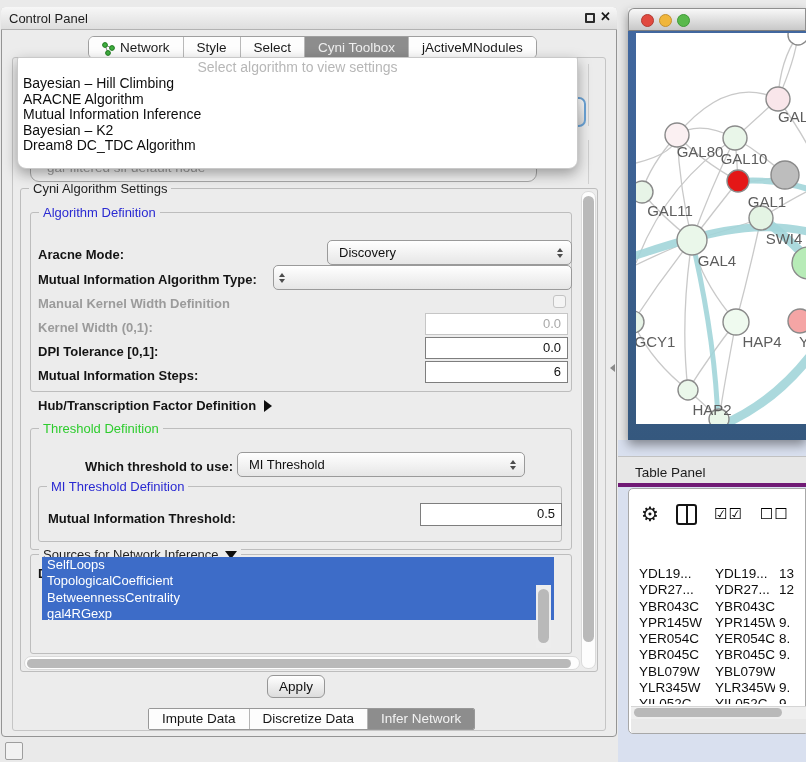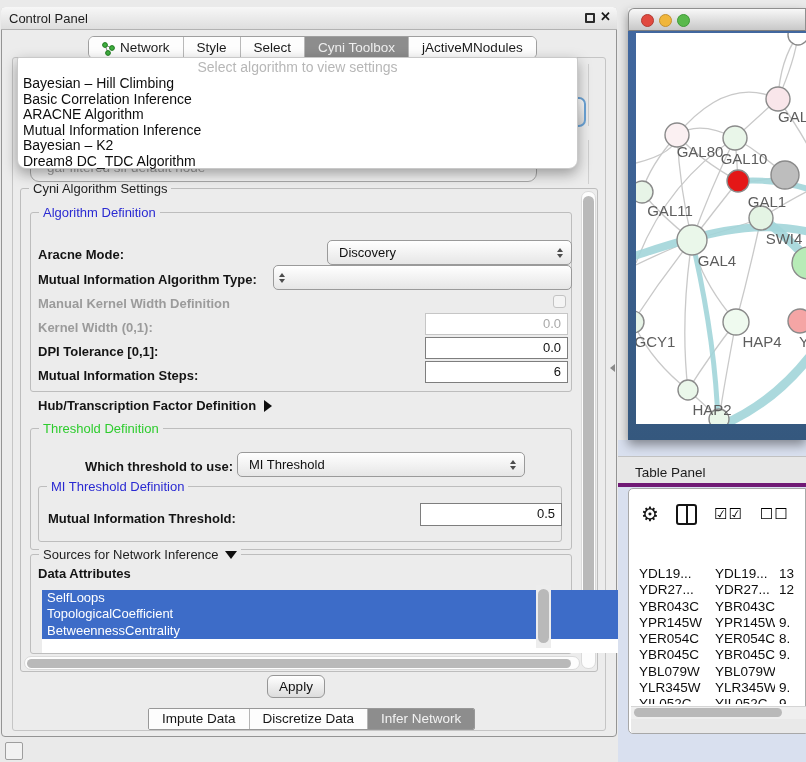--- a/index.html
+++ b/index.html
@@ -137,21 +137,20 @@
       </span>
   </div>
   <div class="abs" style="left:30px; top:152px; width:507px; height:30px; border:1px solid #a8a8a8; border-radius:9px; background:#f3f3f3; z-index:5">
     <span style="display:block; margin:7px 0 0 16px; font-size:13.5px; color:#9e9e9e">gal-filtered sif default node</span>
   </div>
 
   <div class="abs pop">
     <div class="pop-ph">Select algorithm to view settings</div>
     <div id="algo-items">
         <div class="pop-item">Bayesian – Hill Climbing</div>
-        <div class="pop-item">Basic Correlation Inference</div>
         <div class="pop-item b">ARACNE Algorithm</div>
         <div class="pop-item">Mutual Information Inference</div>
         <div class="pop-item">Bayesian – K2</div>
         <div class="pop-item">Dream8 DC_TDC Algorithm</div>
       </div>
   </div>
 
   <div class="abs group" style="left:20px; top:188px; width:578px; height:484px">
     <span class="legend">Cyni Algorithm Settings</span>
   </div>
@@ -208,24 +207,25 @@
   <div class="abs blbl" style="left:48px; top:511px">Mutual Information Threshold:</div>
   <div class="abs field" style="left:420px; top:503px; width:142px; height:23px">0.5</div>
 
   <div class="abs group" style="left:30px; top:554px; width:542px; height:100px">
     <span class="legend" style="display:flex; align-items:center; gap:6px">
       <span>Sources for Network Inference</span>
       <span style="display:inline-block; width:0; height:0; border-left:6px solid transparent; border-right:6px solid transparent; border-top:8px solid #0e0e0e"></span>
     </span>
   </div>
   <div class="abs blbl" style="left:38px; top:566px">Data Attributes</div>
-  <div class="abs" id="attr-list" style="left:42px; top:590px; width:576px; height:63px; overflow:hidden; background:#fff">
+  <div class="abs" id="attr-list" style="left:42px; top:557px; width:512px; height:63px; overflow:hidden; background:#fff">
       <div class="attr-item sel" style="background: rgb(61, 108, 200);">SelfLoops</div>
       <div class="attr-item sel" style="background: rgb(61, 108, 200);">TopologicalCoefficient</div>
       <div class="attr-item sel" style="background: rgb(61, 108, 200);">BetweennessCentrality</div>
+      <div class="attr-item sel" style="background: rgb(61, 108, 200);">gal4RGexp</div>
     </div>
   <div class="abs" style="left:536px; top:585px; width:15px; height:63px; background:#ededed"></div>
   <div class="abs sb-thumb" style="left:538px; top:589px; width:11px; height:54px"></div>
 
   <div class="abs sb-track-h" style="left:24px; top:656px; width:556px; height:14px"></div>
   <div class="abs sb-thumb" style="left:27px; top:659px; width:544px; height:9px"></div>
 
   <div class="abs btn" style="left:267px; top:675px; width:58px; height:23px">Apply</div>
 
   <div class="abs btabbar">

